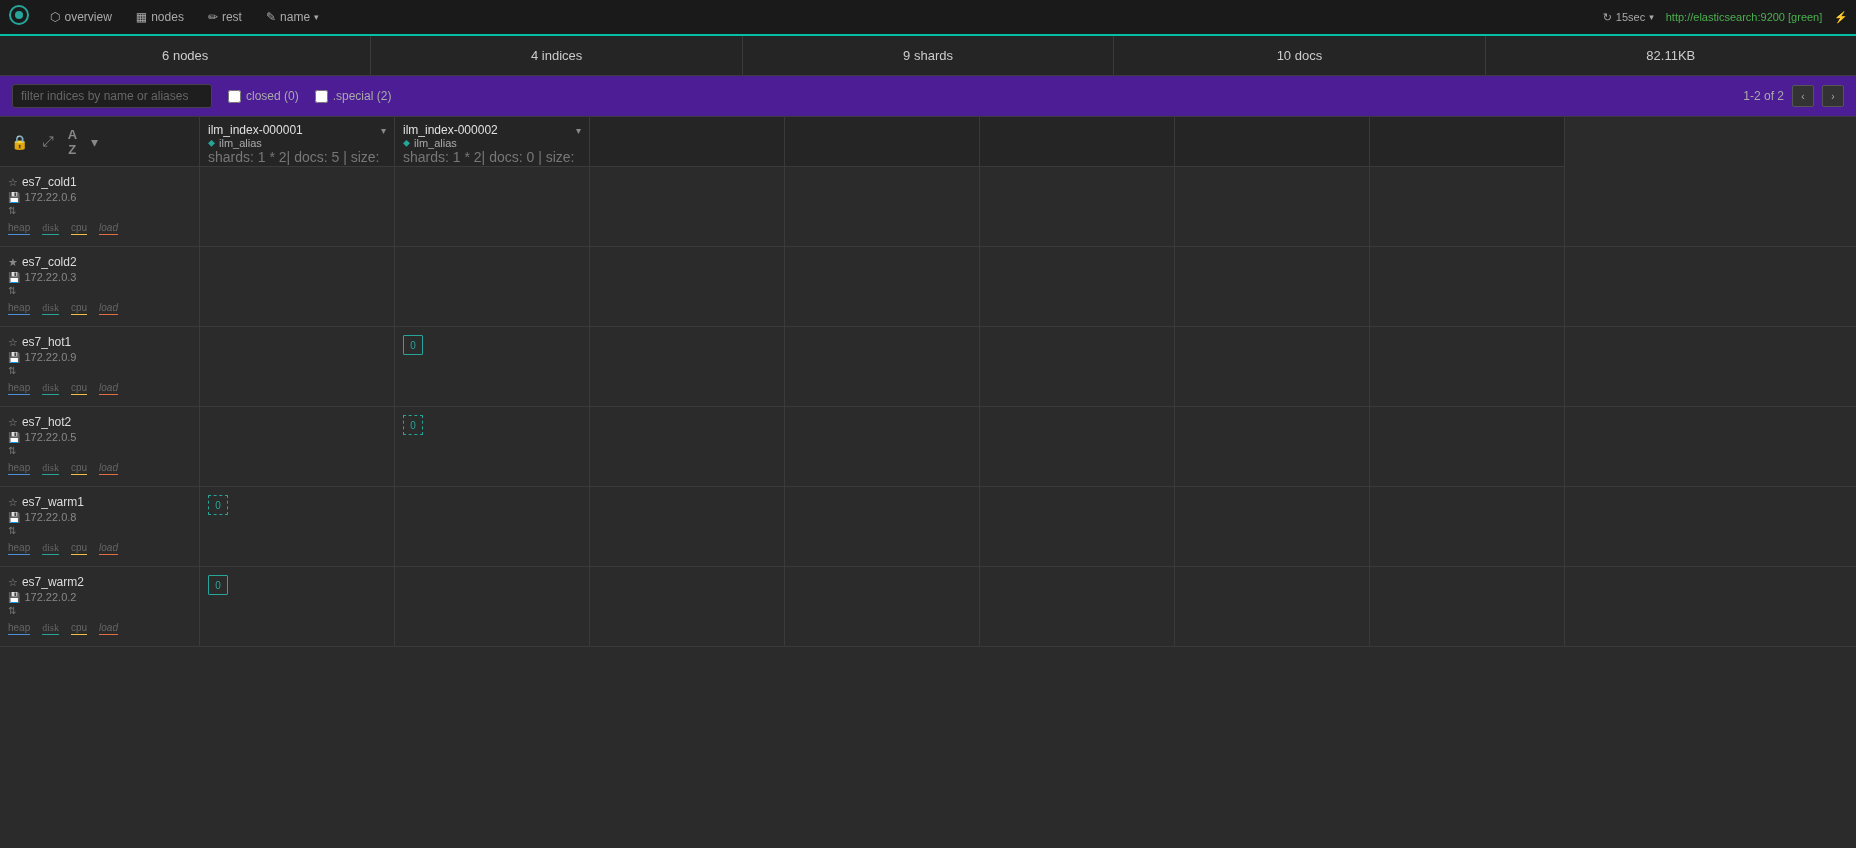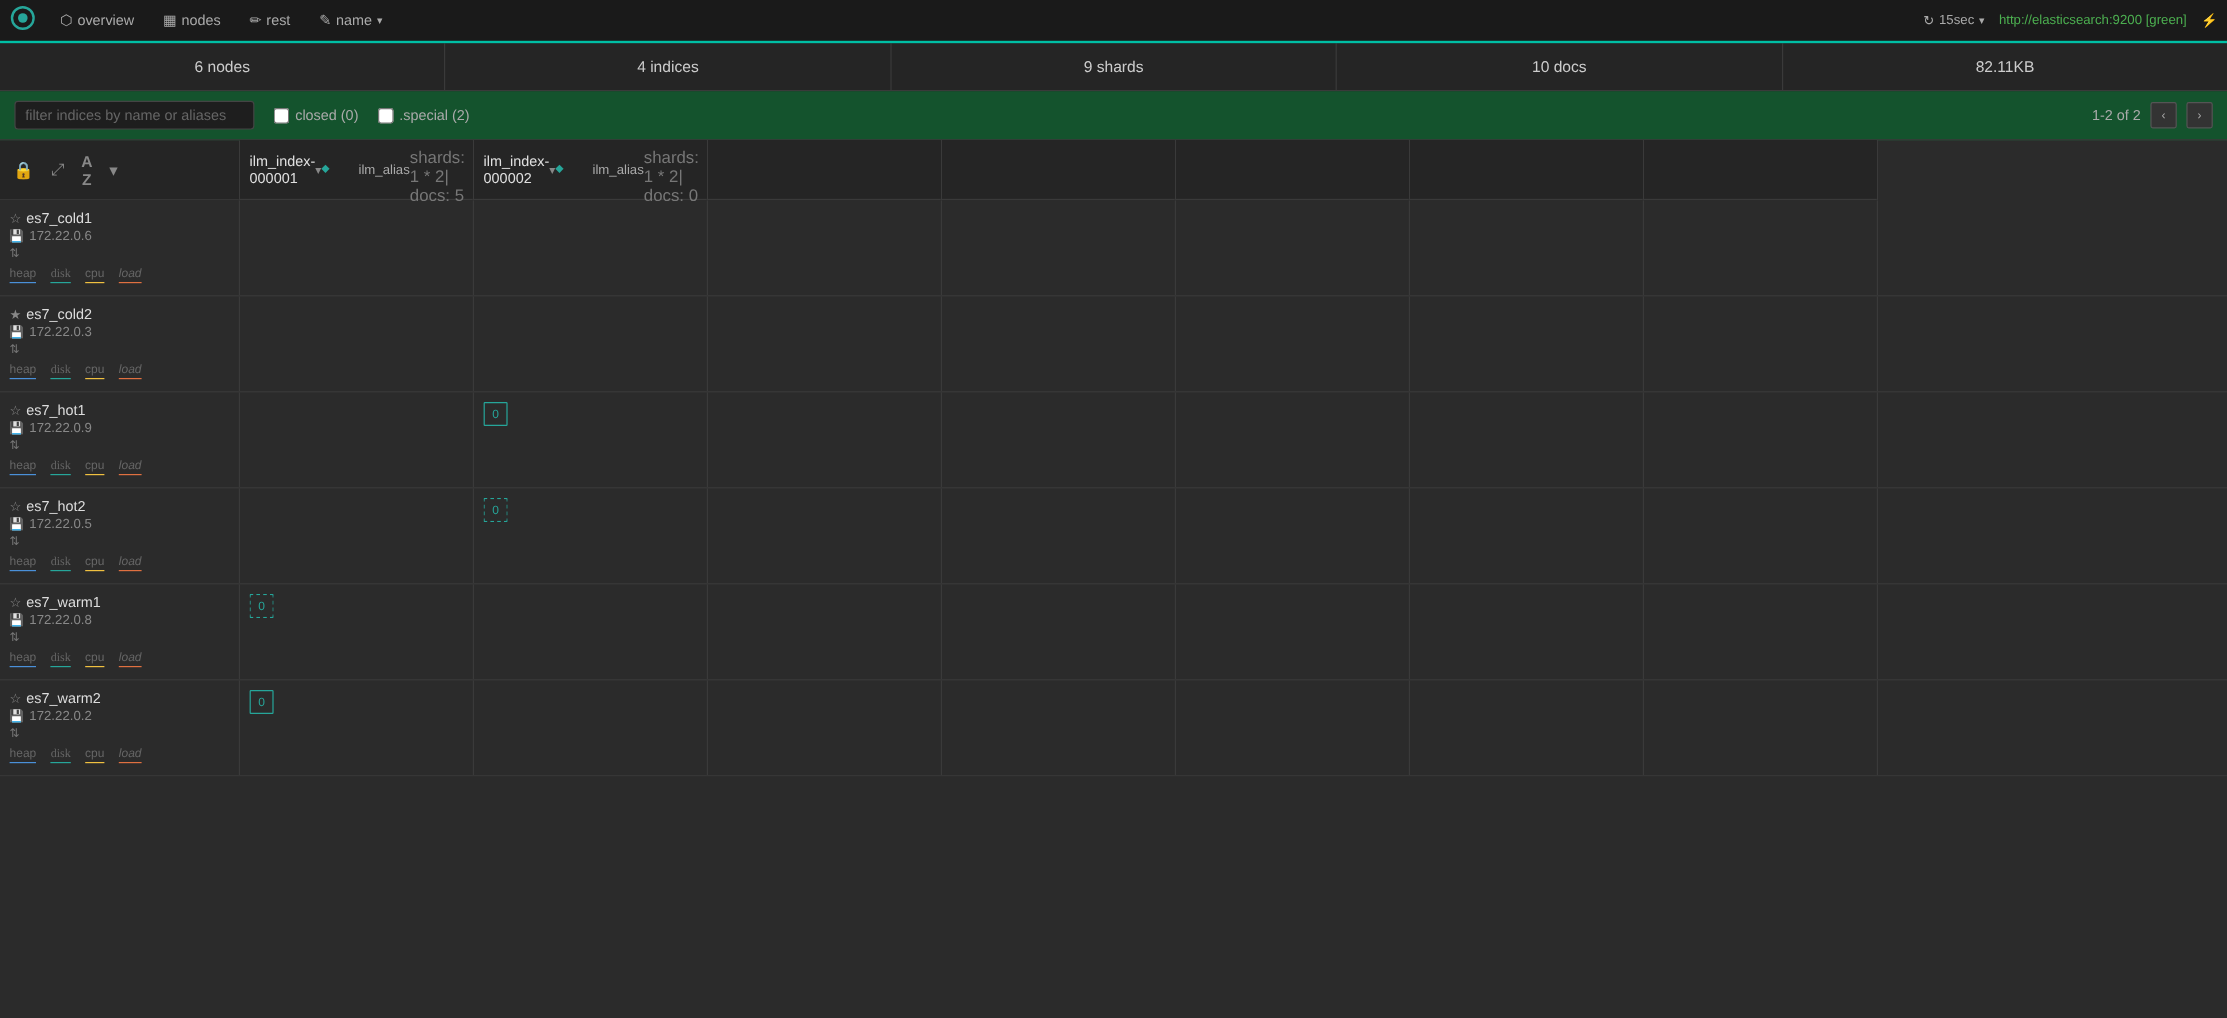--- a/index.html
+++ b/index.html
@@ -74,21 +74,21 @@
       font-size: 13px;
       color: #ccc;
     }
     .stat-item:last-child { border-right: none; }
 
     
     .filterbar {
       display: flex;
       align-items: center;
       padding: 8px 12px;
-      background: #14532d;
+      background: #4c1d95;
       border-bottom: 1px solid #3a3a3a;
       gap: 16px;
     }
     .filter-input {
       background: #1e1e1e;
       border: 1px solid #444;
       color: #ccc;
       padding: 4px 8px;
       border-radius: 3px;
       font-size: 12px;
@@ -189,21 +189,21 @@
       width: 195px;
       border-right: 1px solid #3a3a3a;
       flex-shrink: 0;
     }
     .index-header {
       background: #252525;
       border-bottom: 1px solid #3a3a3a;
       padding: 6px 8px;
       height: 50px;
       display: flex;
-      flex-direction: row;
+      flex-direction: column;
       justify-content: space-between;
       position: relative;
     }
     .index-header-top {
       display: flex;
       align-items: center;
       justify-content: space-between;
     }
     .index-name {
       color: #e0e0e0;
@@ -213,21 +213,20 @@
     .index-alias {
       display: flex;
       align-items: center;
       gap: 4px;
       color: #888;
       font-size: 11px;
     }
     .alias-tag {
       color: #aaa;
       font-size: 11px;
-      margin-left: 20px;
     }
     .index-stats-line {
       color: #777;
       font-size: 14px;
     }
     .index-col-empty {
       min-width: 195px;
       width: 195px;
       border-right: 1px solid #3a3a3a;
       flex-shrink: 0;

